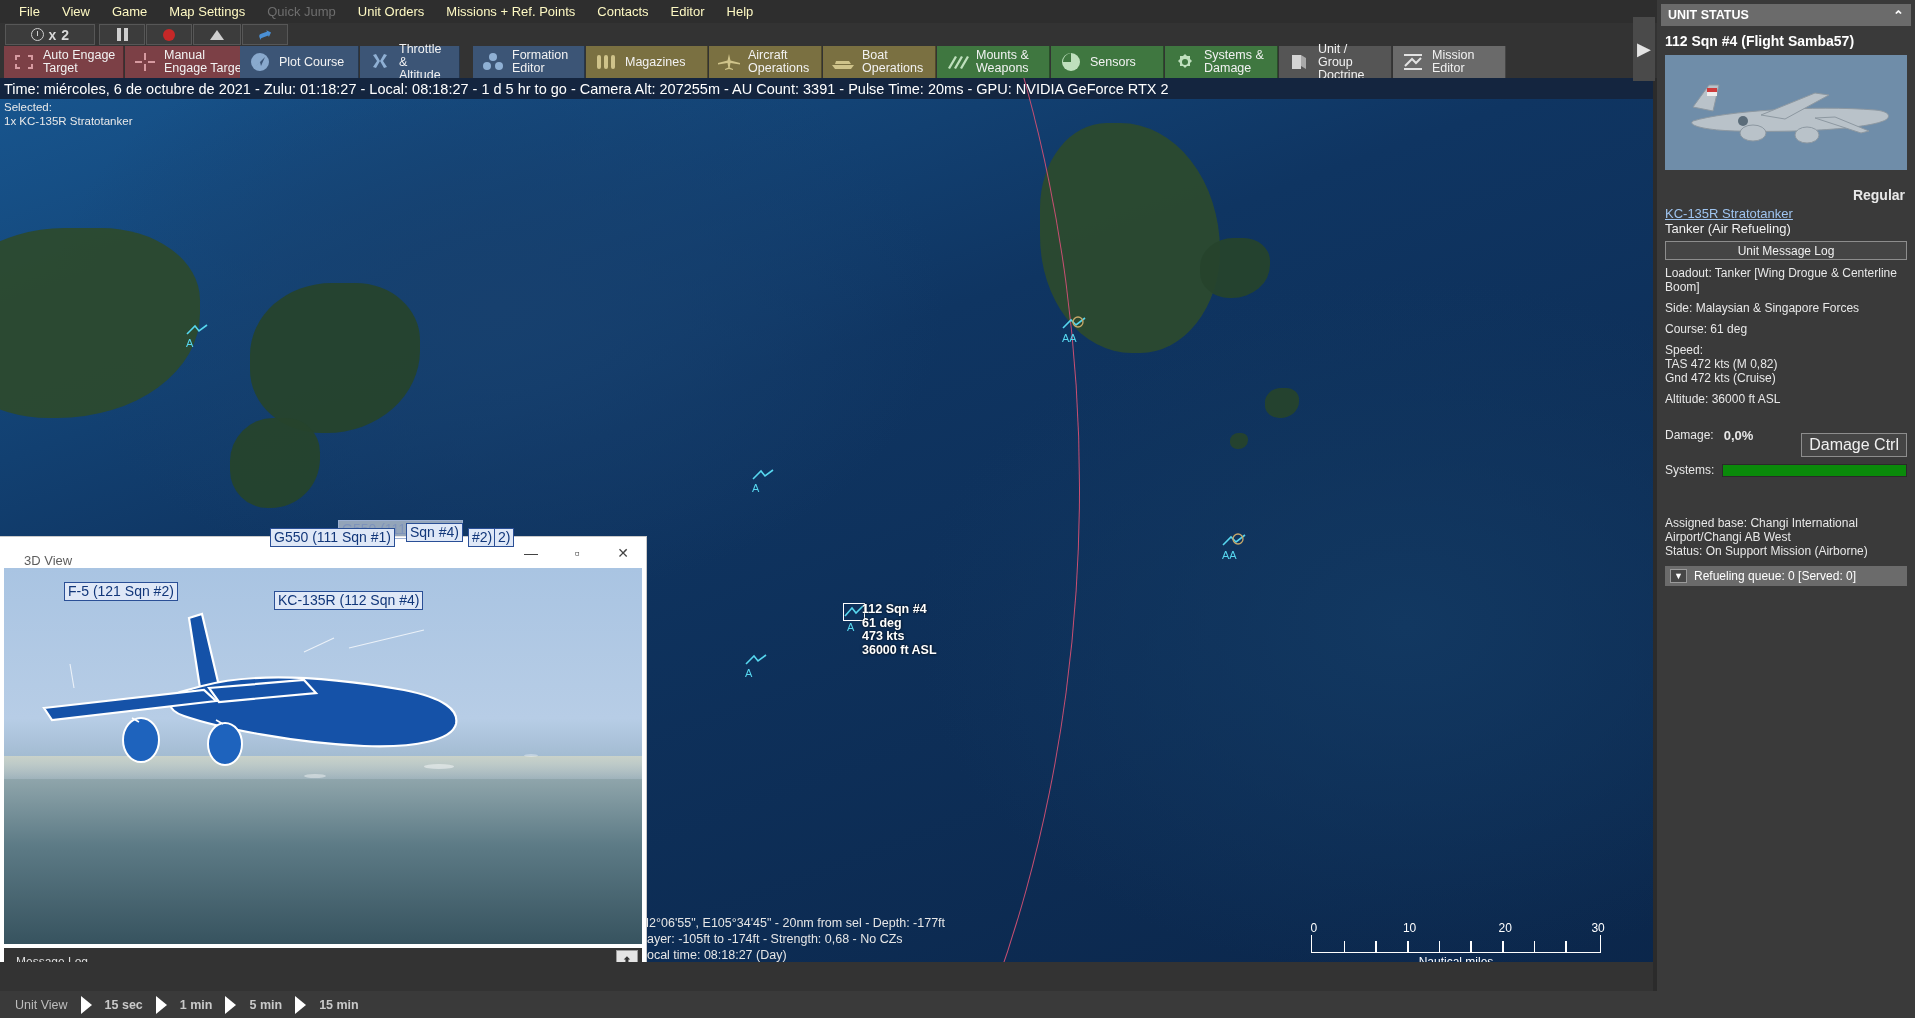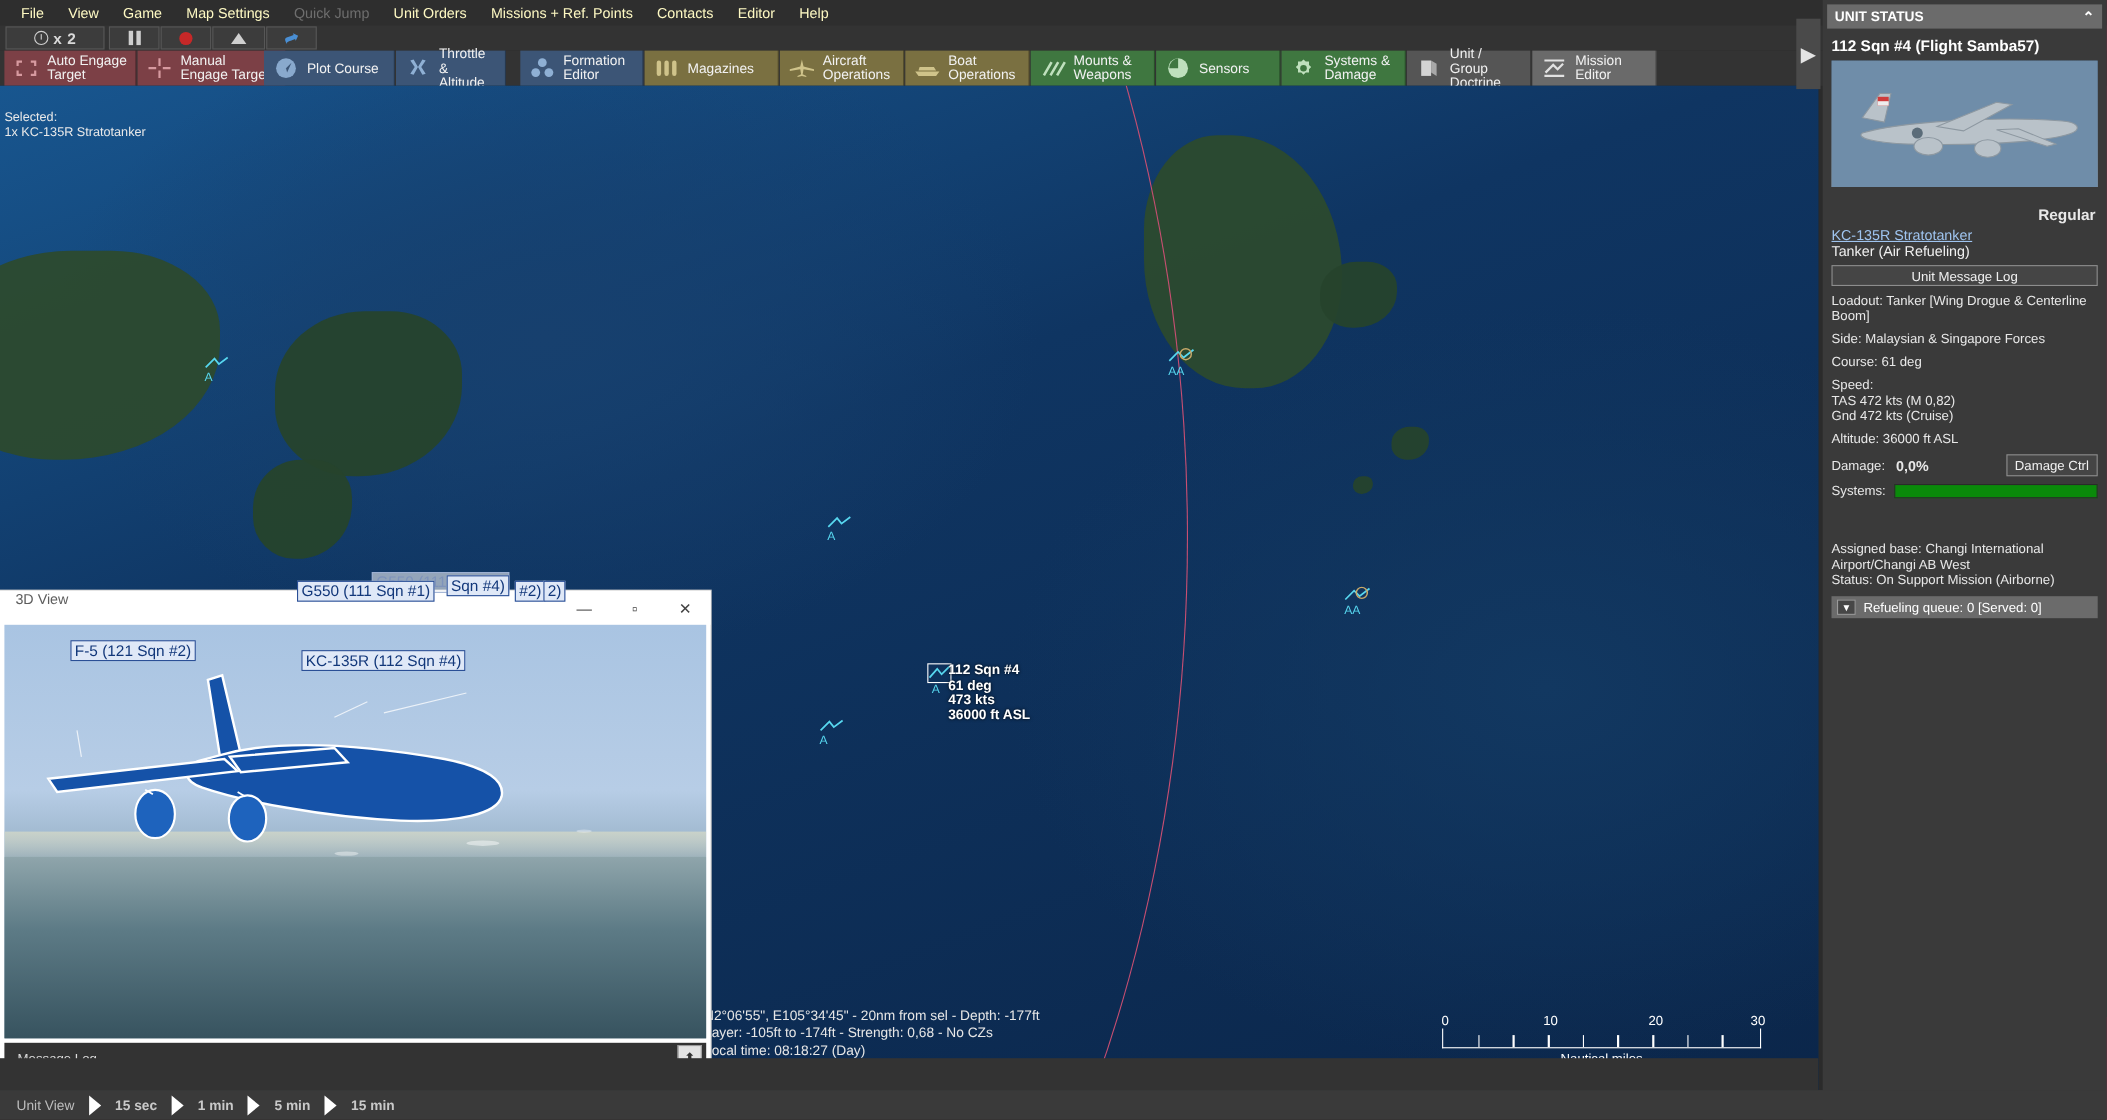--- a/index.html
+++ b/index.html
@@ -122,22 +122,22 @@
       border-bottom:1.5px solid #fff; }
   .scalebar .axis i { position:absolute; bottom:0; width:1.5px; height:11px; background:#fff; }
   .scalebar .cap { text-align:center; font-size:12px; margin-top:2px; }
 
   
   .win3d {
     position:absolute; left:0px; top:537px; width:646px; height:443px;
     background:#ffffff; box-shadow:0 0 0 1px #c9c9c9;
   }
   .win3d .title {
-    height:31px; background:#ffffff; display:flex; align-items:flex-start;
-    padding-left:14px; color:#5d5d5d; font-size:13px;
+    height:31px; background:#ffffff; display:flex; align-items:flex-end;
+    padding-left:24px; color:#5d5d5d; font-size:13px;
   }
   .win3d .wbtns { margin-left:auto; display:flex; height:31px; }
   .win3d .wbtn { width:46px; height:31px; display:flex; align-items:center;
     justify-content:center; color:#444; font-size:14px; }
   .win3d .canvas {
     position:absolute; left:4px; top:31px; width:638px; height:376px;
     background:
       linear-gradient(#a9c4e2 0%, #b7cde6 40%, #9fb8ce 52%, #7f99ad 60%, #55707f 100%);
     overflow:hidden;
   }
@@ -187,21 +187,21 @@
     width:100%; height:19px; background:#454545; border:1px solid #8d8d8d;
     color:#f0f0f0; font-size:12px; display:flex; align-items:center;
     justify-content:center; margin-bottom:6px;
   }
   .sp-row { margin-bottom:7px; line-height:14px; }
   .sp-speed div { line-height:14px; }
   .sp-dmg { display:flex; align-items:center; gap:10px; margin-bottom:6px; }
   .sp-dmg .val { font-weight:bold; font-size:13px; }
   .sp-dmg .dbtn {
     margin-left:auto; background:#454545; border:1px solid #8d8d8d;
-    color:#f0f0f0; font-size:12px; padding:2px 7px;
+    color:#f0f0f0; font-size:16px; padding:2px 7px;margin-top:20px;
   }
   .sp-sys { display:flex; align-items:center; gap:8px; margin-bottom:6px; }
   .sp-sys .bar { flex:1; height:13px; background:#0a8a0a; border:1px solid #2a2a2a; }
   .sp-fuel {
     margin-top:8px; background:#6b6b6b; height:20px;
     display:flex; align-items:center; gap:7px; padding:0 5px; font-size:12px;
     color:#ffffff;
   }
   .sp-fuel .dd { width:17px; height:14px; background:#474747; border:1px solid #9b9b9b;
     display:flex; align-items:center; justify-content:center; font-size:9px; }
@@ -449,20 +449,21 @@
       </span>
       <span class="ctext">
         <span>Mission</span>
         <span>Editor</span>
       </span>
     </div>
   </div>
 
   <div class="map">
 
+    <div class="timebar">Time: miércoles, 6 de octubre de 2021 - Zulu: 01:18:27 - Local: 08:18:27 - 1 d 5 hr to go -  Camera Alt: 207255m  - AU Count: 3391 - Pulse Time: 20ms - GPU: NVIDIA GeForce RTX 2</div>
 
     <div class="selbox">
       <div>Selected:</div>
       <div>1x KC-135R Stratotanker</div>
     </div>
 
     <div class="island" style="left:-60px;top:150px;width:260px;height:190px;"></div>
     <div class="island s2" style="left:250px;top:205px;width:170px;height:150px;"></div>
     <div class="island s2" style="left:230px;top:340px;width:90px;height:90px;"></div>
     <div class="island" style="left:1040px;top:45px;width:180px;height:230px;border-radius:40% 60% 48% 55%;"></div>

